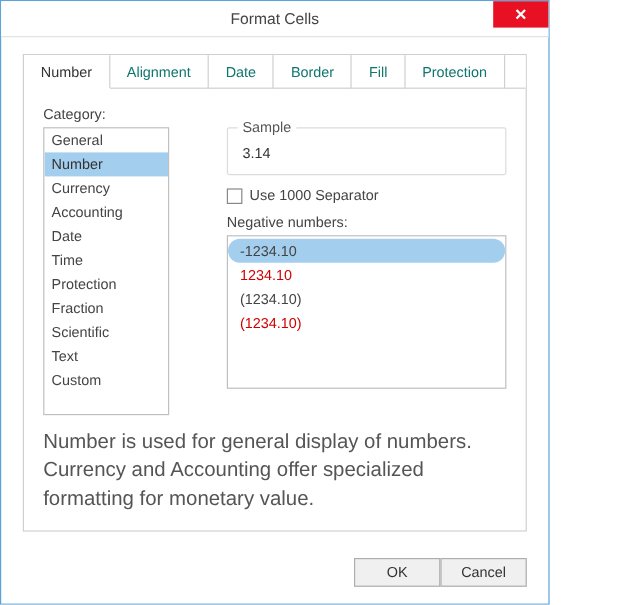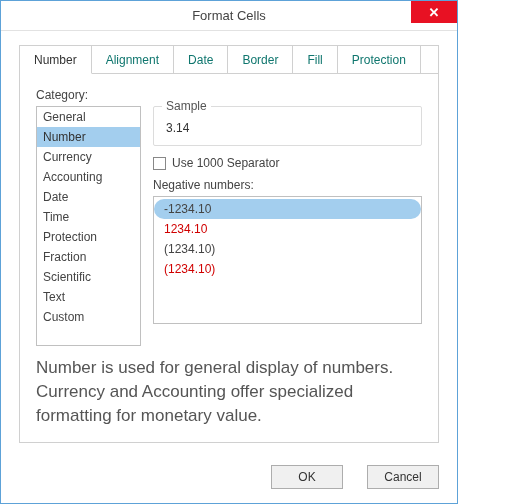--- a/index.html
+++ b/index.html
@@ -111,20 +111,21 @@
     color: #444;
   }
   .category-item.selected {
     background: #a3ceee;
     color: #333;
   }
   .right-col {
     flex: 1;
     display: flex;
     flex-direction: column;
+    margin-left: 36px;
   }
   .sample-box {
     border: 1px solid #dcdcdc;
     border-radius: 2px;
     padding: 14px 10px 10px 10px;
     position: relative;
     margin-bottom: 10px;
   }
   .sample-legend {
     position: absolute;
@@ -202,21 +203,21 @@
   .description {
     margin-top: 10px;
     color: #555;
     line-height: 1.4;
     font-size: 17px;
   }
   .footer {
     padding: 12px 18px 14px 0;
     display: flex;
     justify-content: flex-end;
-    gap: 24px;
+    gap: 0;
   }
   .btn {
     min-width: 72px;
     height: 24px;
     border: 1px solid #adadad;
     background: #f0f0f0;
     display: flex;
     align-items: center;
     justify-content: center;
     cursor: pointer;

